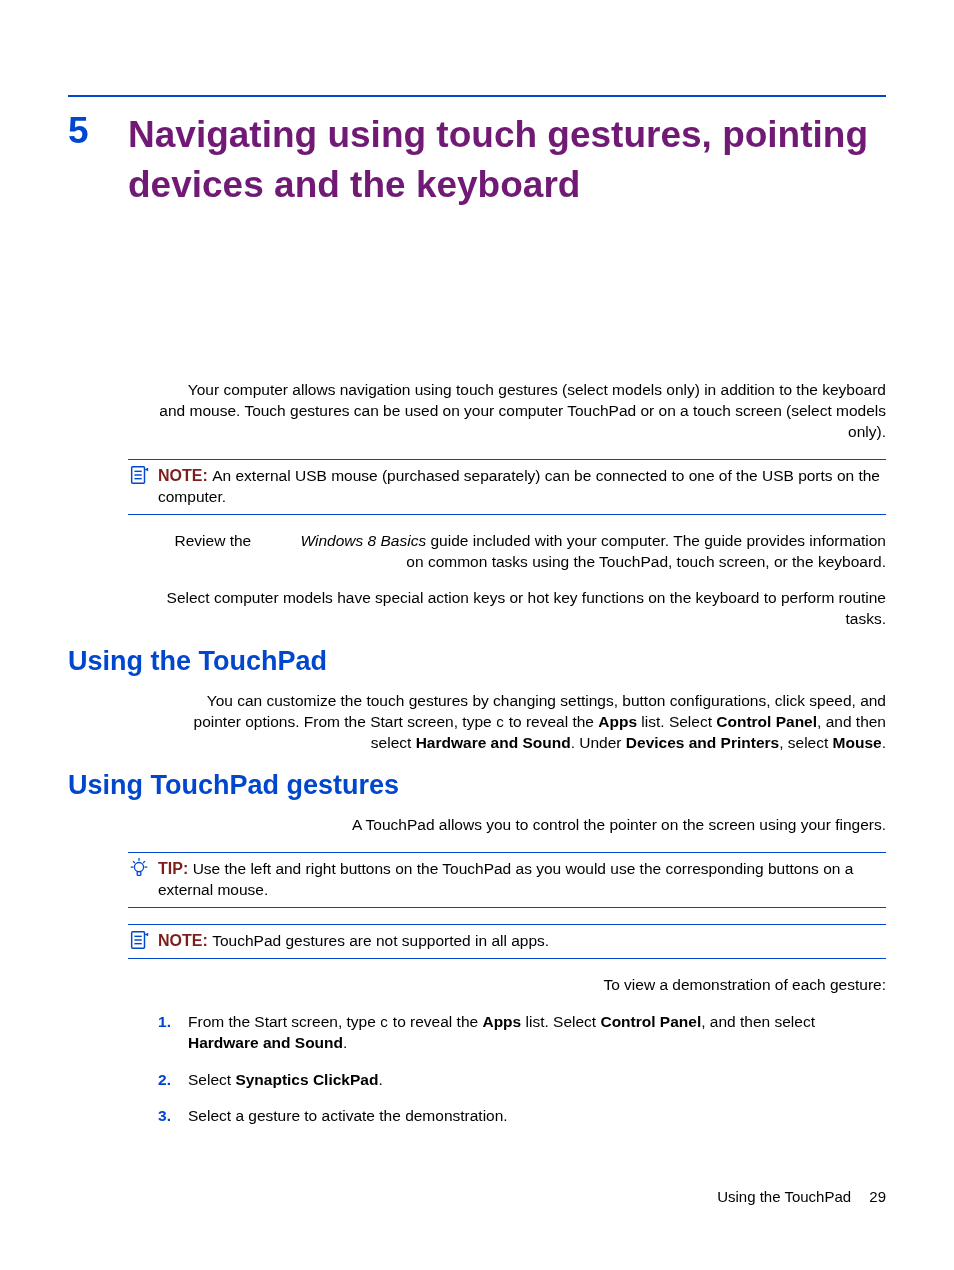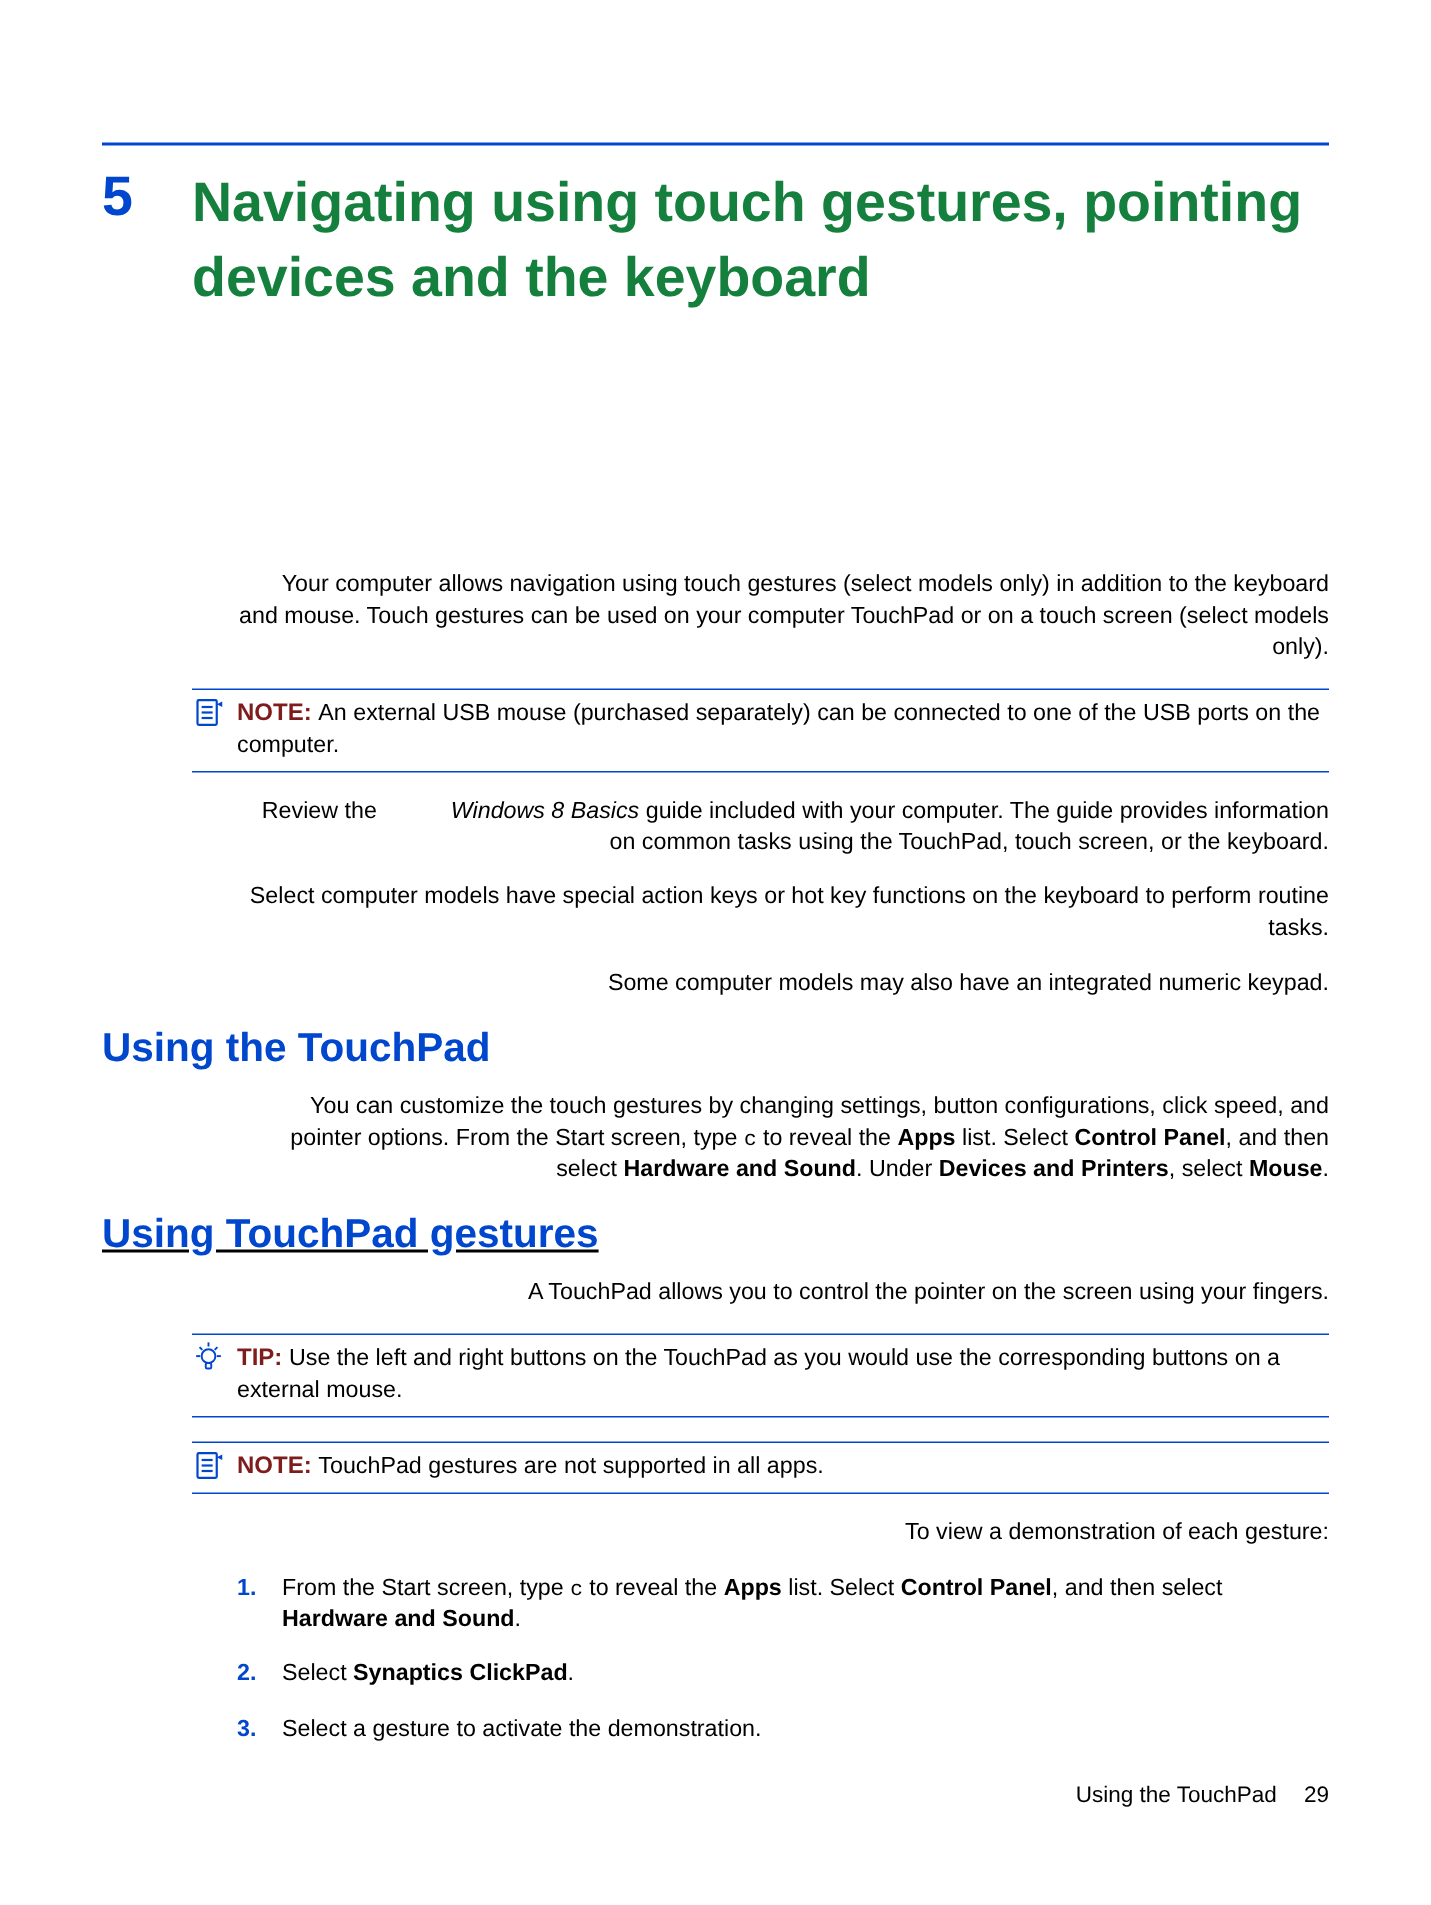--- a/index.html
+++ b/index.html
@@ -33,21 +33,21 @@
     font-weight: bold;
     color: #0047ce;
   }
   .chapter-title {
     position: absolute;
     left: 128px;
     right: 68px;
     top: 110px;
     font-size: 37px;
     font-weight: bold;
-    color: #15803d;
+    color: #701a75;
     line-height: 1.35;
   }
   .body-area {
     position: absolute;
     left: 158px;
     right: 68px;
     top: 380px;
   }
   .body-area p {
     margin: 0 0 16px 0;
@@ -147,32 +147,31 @@
       </span>
       <span class="label">NOTE:</span>
       <span class="ctxt"> </span><span class="ctxt">An external USB mouse (purchased separately) can be connected to one of the USB ports on the computer.</span>
     </div>
 
     <p>
       <span>Review the </span><span class="italic">Windows 8 Basics</span><span> guide included with your computer. The guide provides information on common tasks using the TouchPad, touch screen, or the keyboard.</span>
     </p>
 
     <p>Select computer models have special action keys or hot key functions on the keyboard to perform routine tasks.</p>
-    <p>Some computer models may also have an integrated numeric keypad.</p>
 
     <div style="margin-left:-90px;">
       <div class="h2">Using the TouchPad</div>
     </div>
 
 
     <p>
       <span>You can customize the touch gestures by changing settings, button configurations, click speed, and pointer options. From the Start screen, type </span><span class="mono">c</span><span> to reveal the </span><span class="bold">Apps</span><span> list. Select </span><span class="bold">Control Panel</span><span>, and then select </span><span class="bold">Hardware and Sound</span><span>. Under </span><span class="bold">Devices and Printers</span><span>, select </span><span class="bold">Mouse</span><span>.</span>
     </p>
 
-    <div style="margin-left:-90px; margin-top:10px;text-decoration:underline;">
+    <div style="margin-left:-90px; margin-top:10px;">
       <div class="h2">Using TouchPad gestures</div>
     </div>
 
     <p>A TouchPad allows you to control the pointer on the screen using your fingers.</p>
 
     <div class="callout">
       <span class="callout-icon">
         <svg viewBox="0 0 24 24" width="22" height="22" fill="none" stroke="#0047ce" stroke-width="1.4">
           <circle cx="12" cy="11" r="5"></circle>
           <line x1="12" y1="1" x2="12" y2="4"></line>

